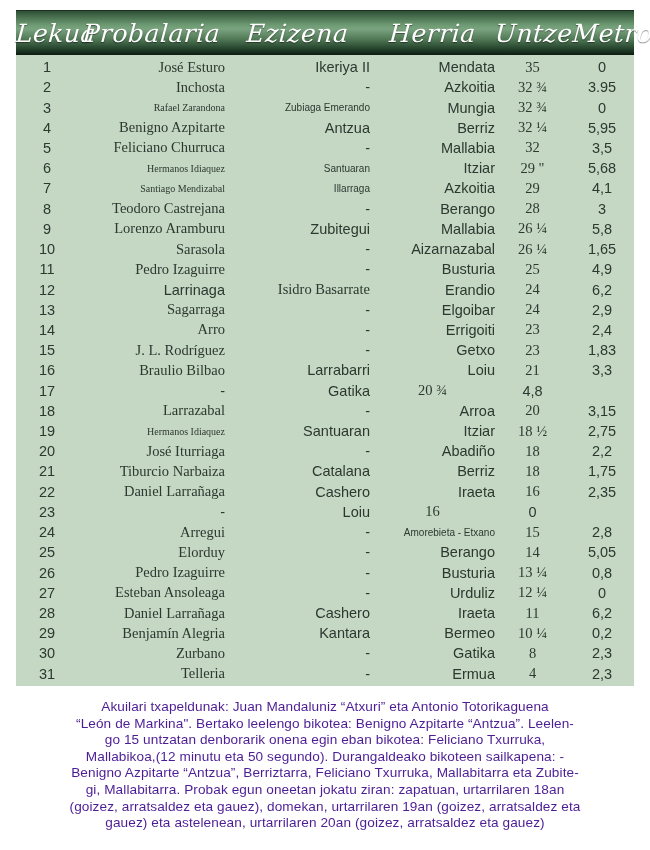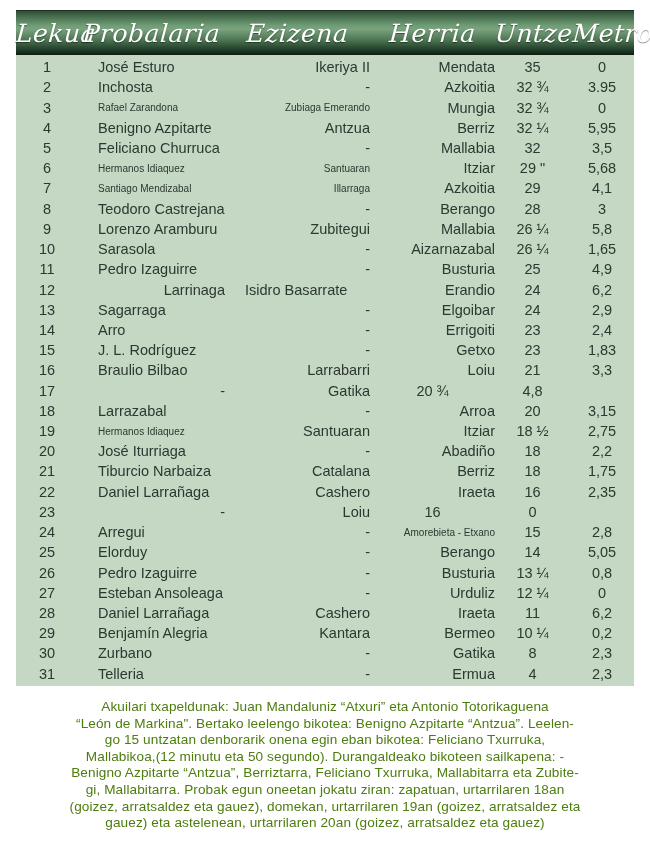--- a/index.html
+++ b/index.html
@@ -65,34 +65,34 @@
     display: grid;
     grid-template-columns: 62px 147px 145px 125px 75px 64px;
     align-items: center;
     height: 20.3px;
     color: #2c3830;
     font-size: 14.5px;
   }
   .cell { white-space: nowrap; overflow: visible; }
   .cell.small { font-size: 10px; }
   .c-lekua    { text-align: center; }
-  .c-probalaria { text-align: left; padding-left: 20px; }
+  .c-probalaria { text-align: right; padding-left: 20px; font-family: Liberation Serif, serif; }
   .c-ezizena  { text-align: right; }
   .c-herria   { text-align: right; }
-  .c-untze    { text-align: center; }
+  .c-untze    { text-align: center; font-family: Liberation Serif, serif; }
   .c-metroak  { text-align: center; }
 
   
   .footer-paragraph {
     position: absolute;
     left: 20px;
     top: 699px;
     width: 610px;
     text-align: center;
-    color: #4d7c0f;
+    color: #4c1d95;
     font-size: 13.6px;
     line-height: 16.6px;
     letter-spacing: 0.1px;
   }
 </style>
 </head>
 <body>
 
 <div class="page">
 

